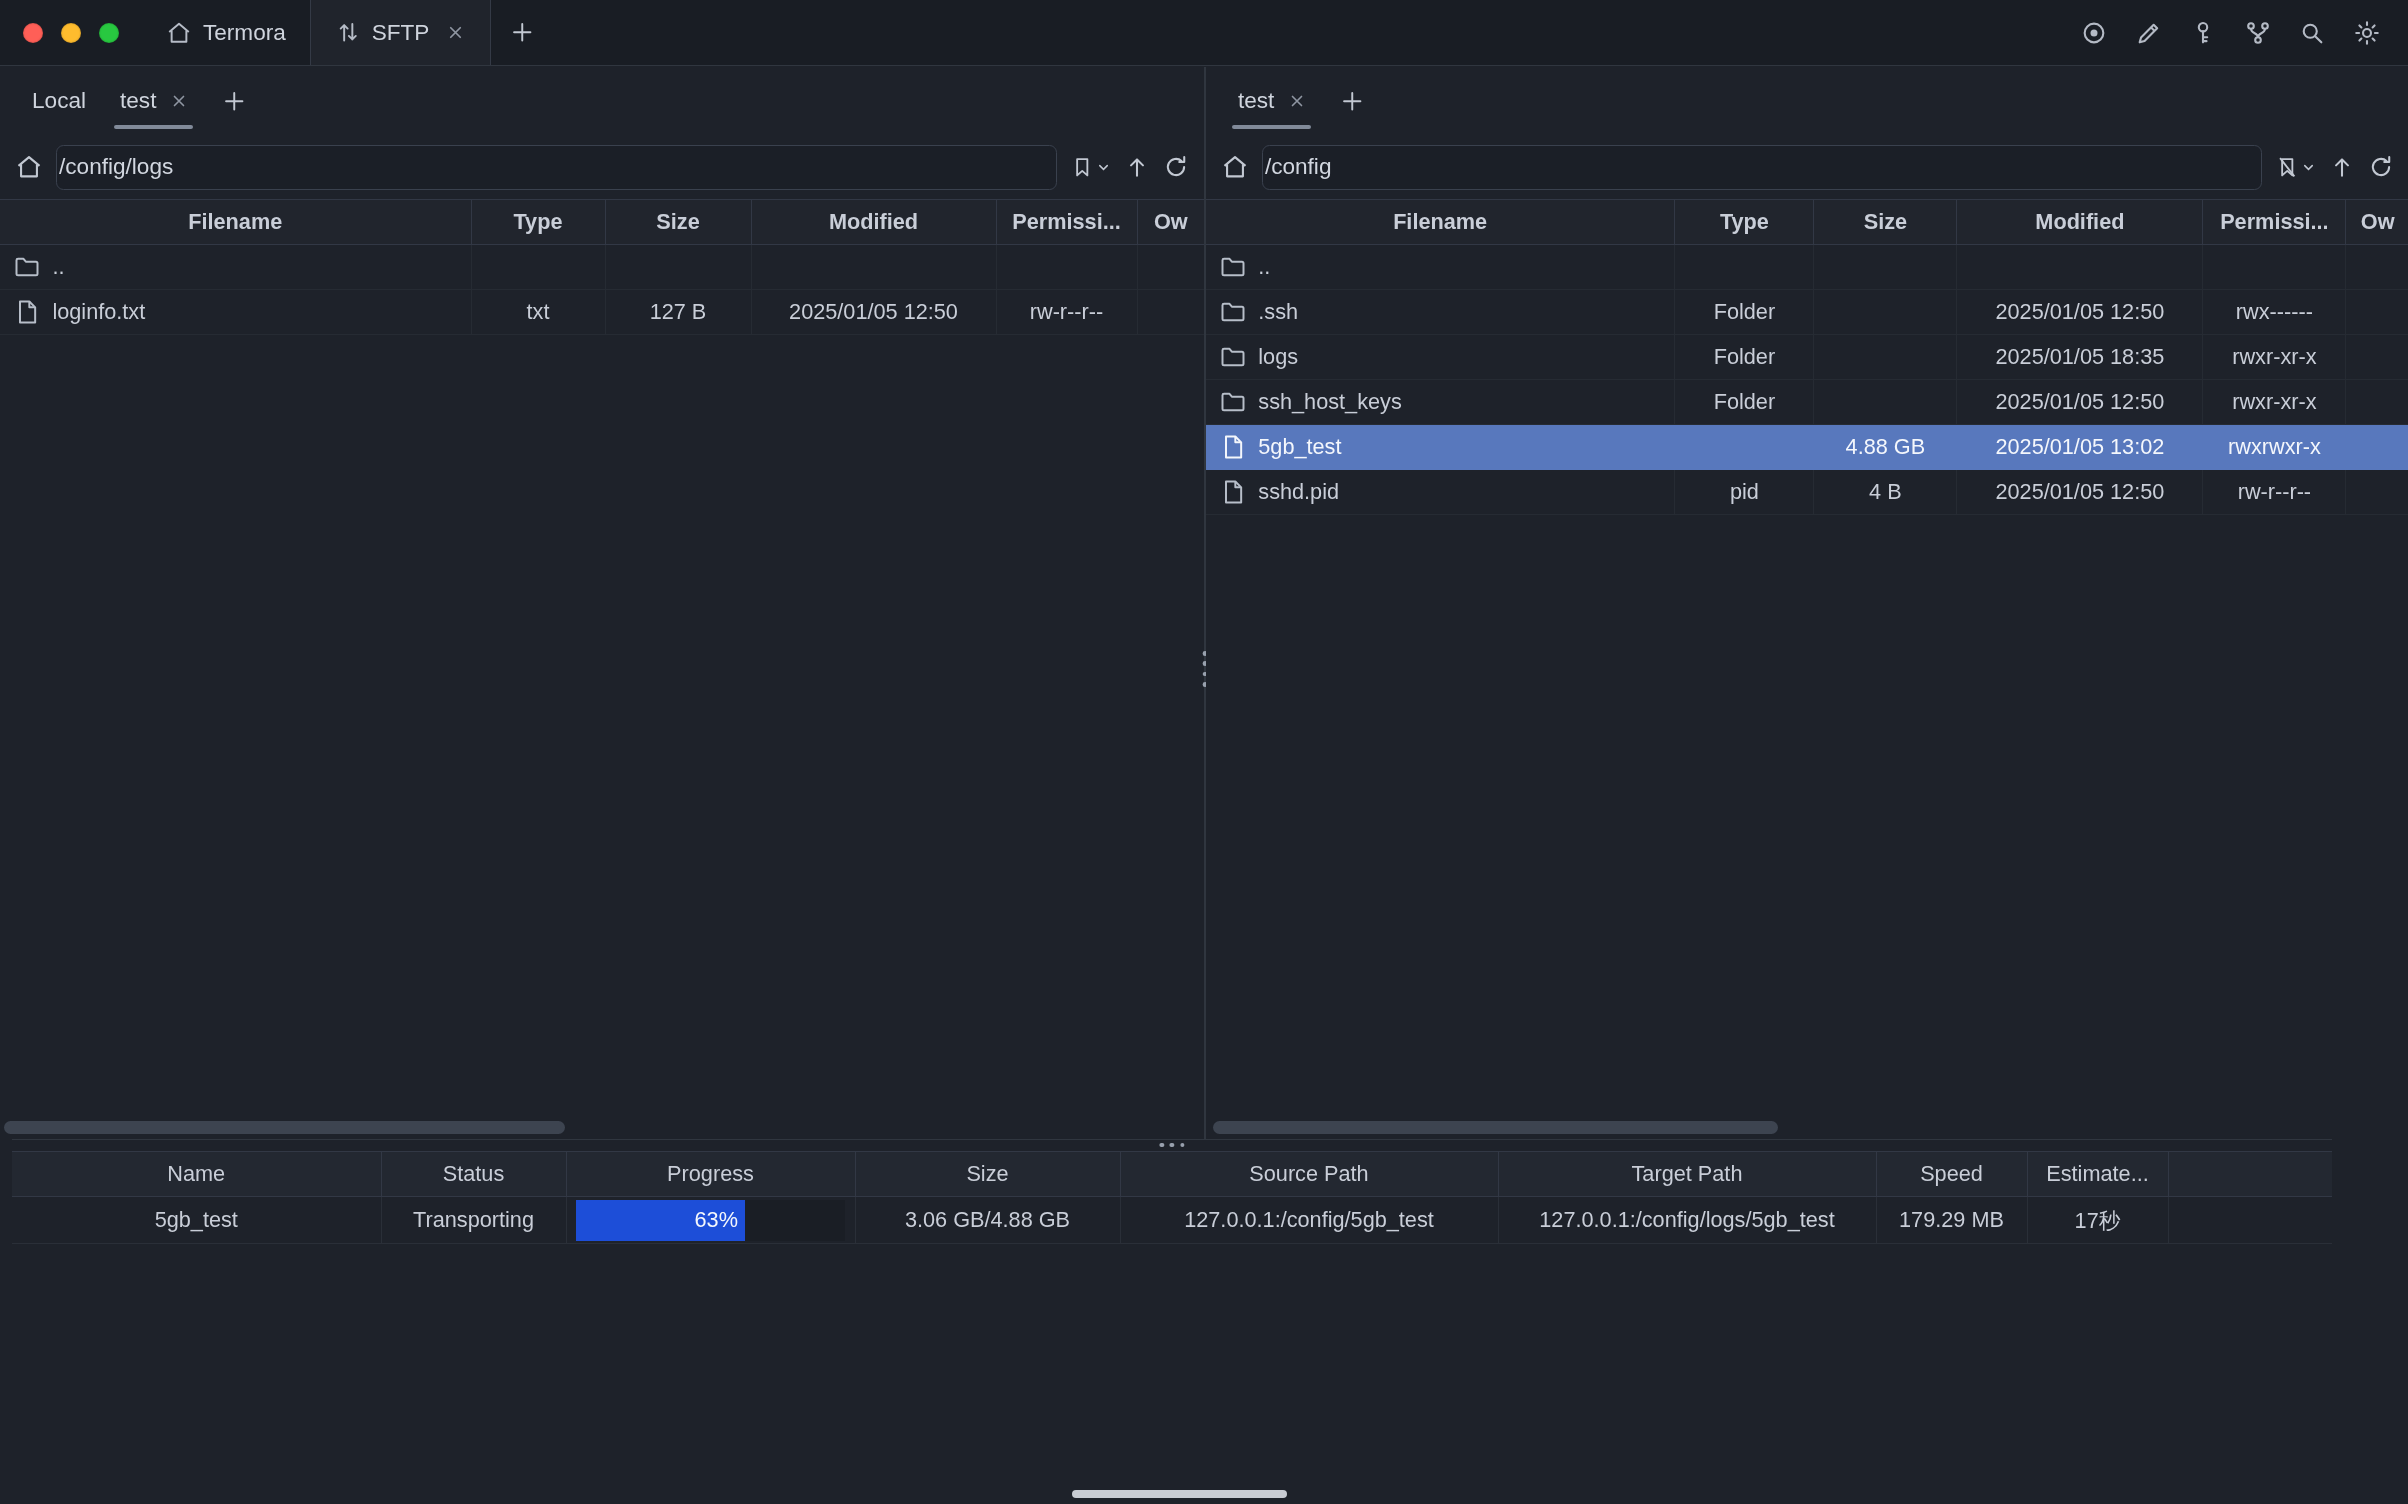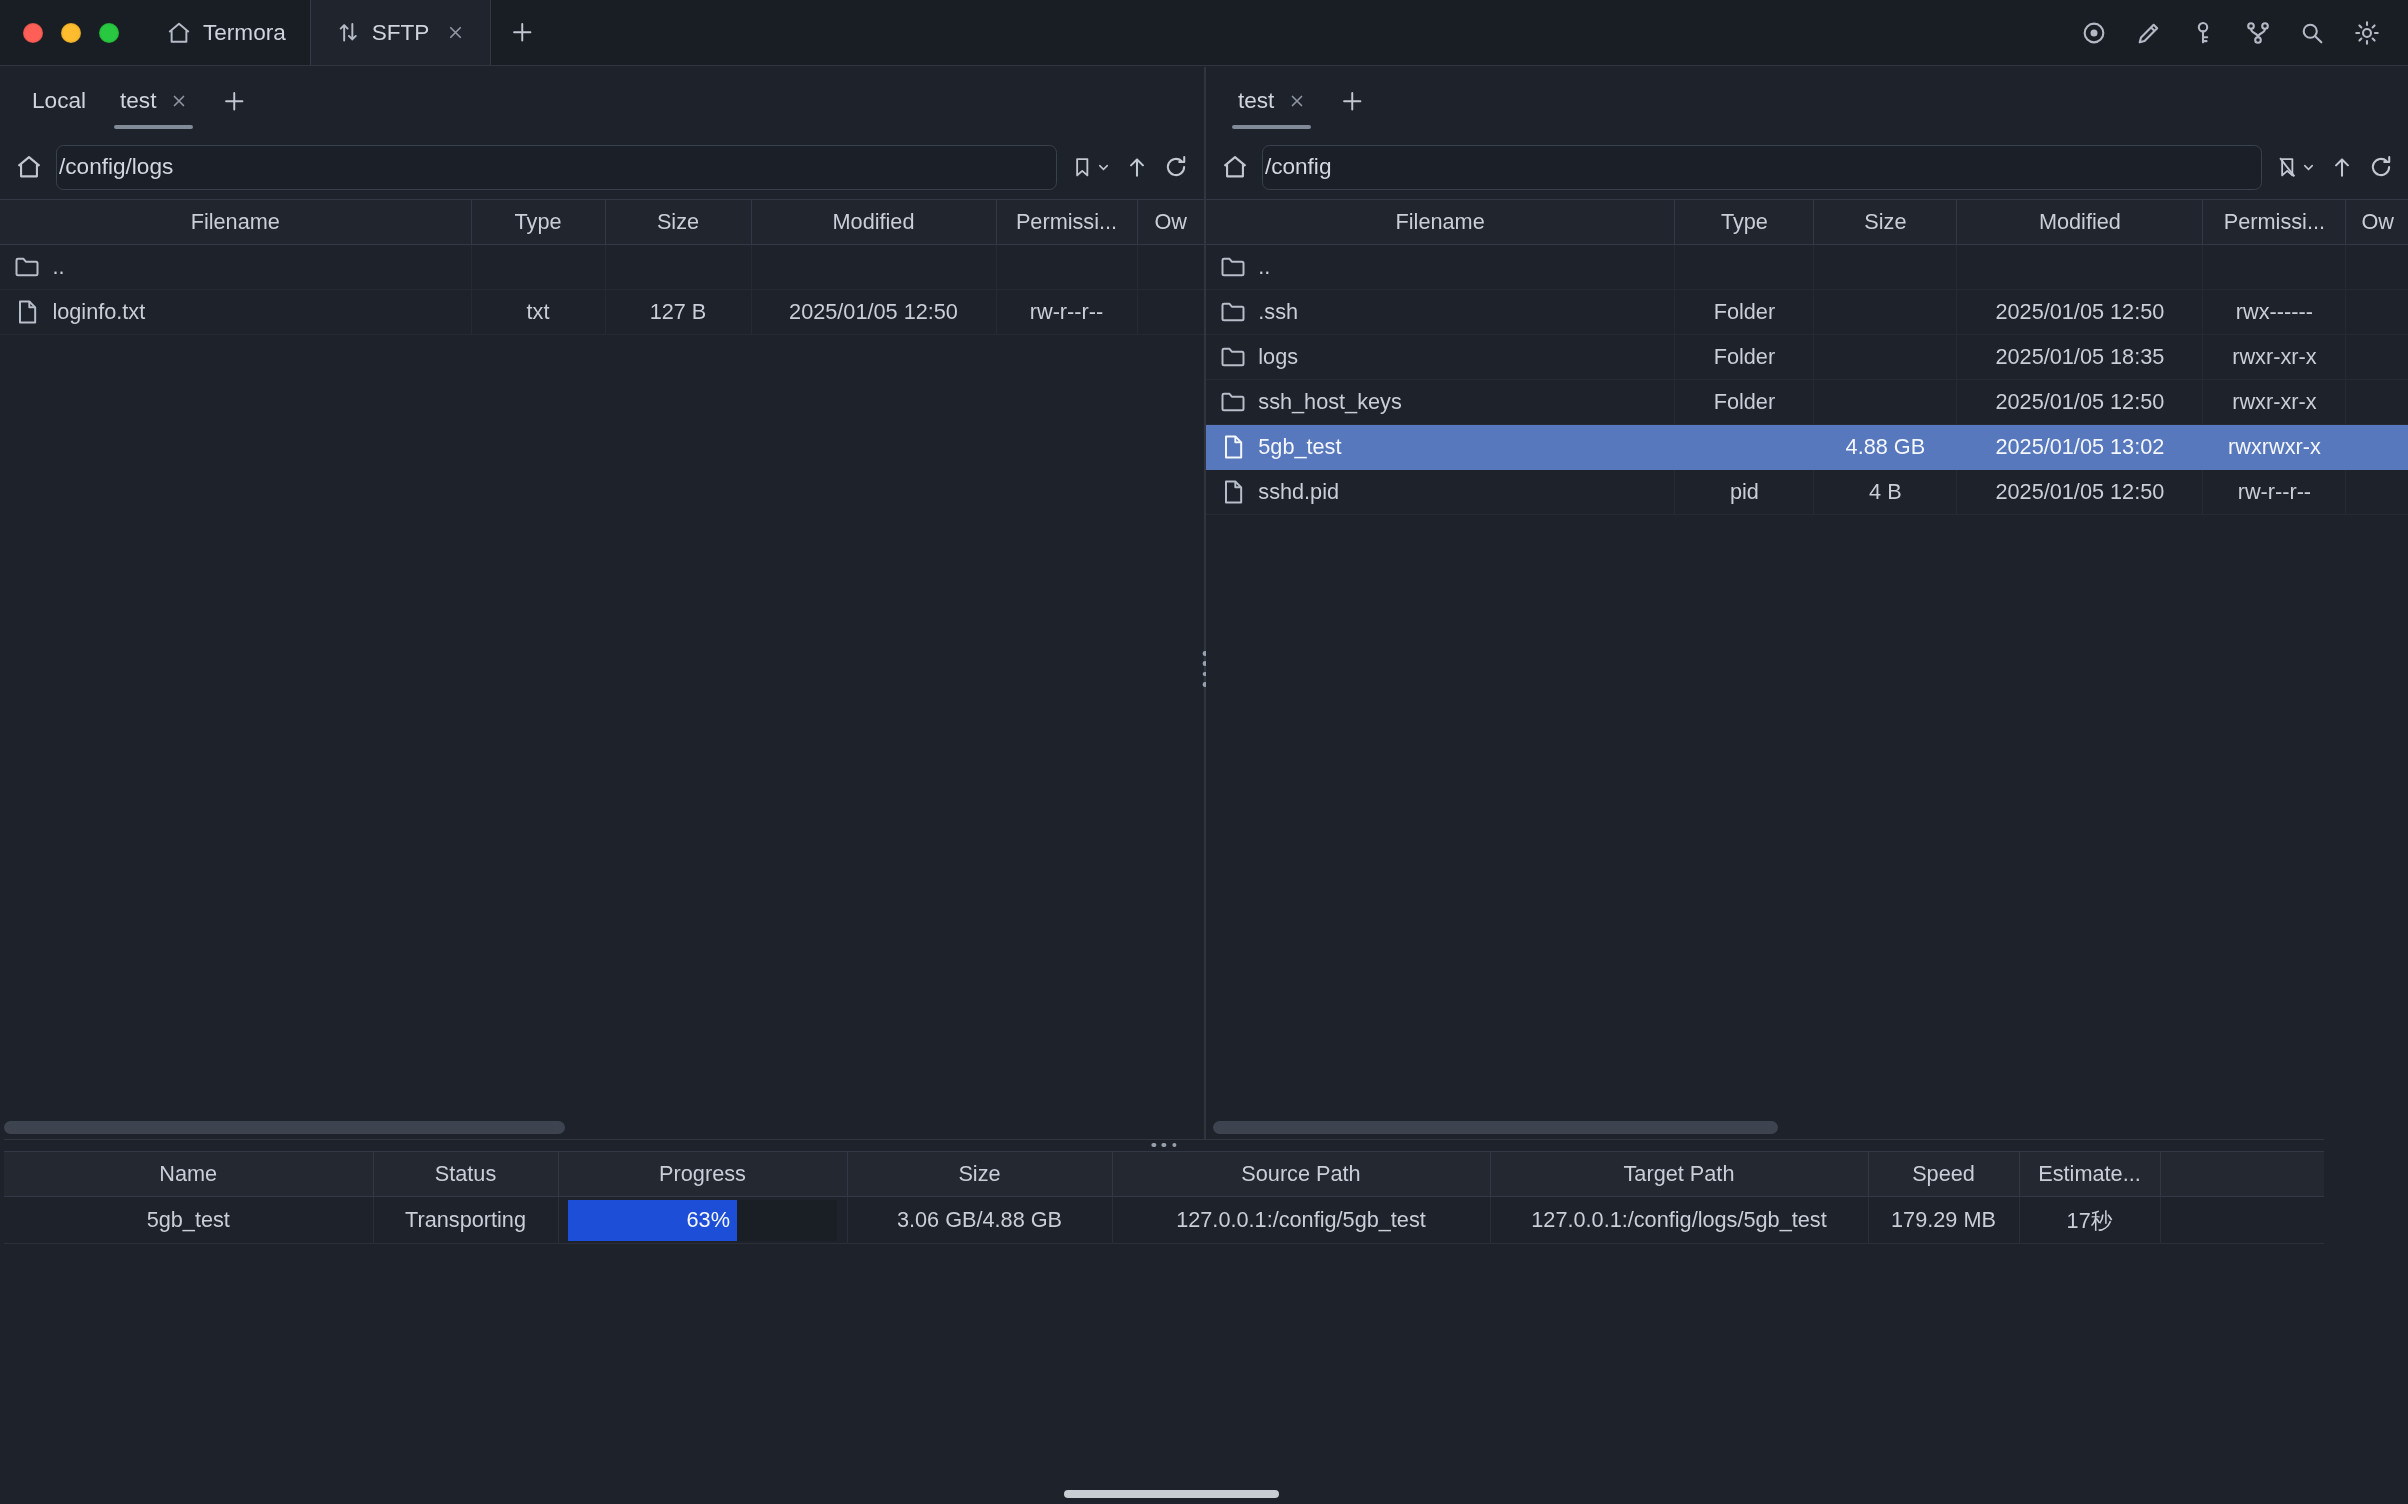--- a/index.html
+++ b/index.html
@@ -56,41 +56,41 @@
   .path-input {
     flex:1; height:45px; border:0.9px solid #3a414e; border-radius:7.5px; background:#1b1f27;
     display:flex; align-items:center; padding:0 2px; font-size:22.6px; color:#d2d7e0;
   }
   .pb-btn { display:flex; align-items:center; justify-content:center; }
   .bookmark-wrap { display:flex; align-items:center; gap:1.9px; }
 
   
   table.files { width:100%; border-collapse:collapse; table-layout:fixed; }
   .files th {
-    height:45px; font-weight:normal; font-size:21.7px; color:#c9ced8;
+    height:45px; font-weight:bold; font-size:21.7px; color:#c9ced8;
     background:#21252d; border:0.9px solid #323845; text-align:center; overflow:hidden; white-space:nowrap;
   }
   .files th:first-child { border-left:none; } .files th:last-child { border-right:none; }
   .files td {
     height:45px; border-right:0.9px solid #262b33; border-bottom:0.9px solid #262b33;
     white-space:nowrap; overflow:hidden; padding:0 7.5px;
   }
   .files td:last-child { border-right:none; }
   .c-name { text-align:left; }
   .name-wrap { display:flex; align-items:center; gap:11.3px; padding-left:5.6px; }
   .ficon { color:#b7bec9; flex:0 0 auto; display:flex; }
   .c-type, .c-size, .c-mod, .c-perm, .c-owner { text-align:center; }
   .files tr.selected td { background:#5878bd; color:#f4f7fc; border-color:#5878bd; }
   .files tr.selected .ficon { color:#f4f7fc; }
 
   .hscroll { position:absolute; left:0; right:0; bottom:5.6px; height:13px; }
   .hscroll .thumb { position:absolute; top:0; height:13px; border-radius:6.6px; background:#3d4450; }
 
   
-  .bottom { position:absolute; top:1139px; left:4px; width:2320px; height:365px;
+  .bottom { position:absolute; top:1139px; left:12px; width:2320px; height:365px;
     background:#1e222a; border-top:0.9px solid #30363f; }
   .h-dots { position:absolute; top:2.8px; left:50%; transform:translateX(-50%); display:flex; gap:5.6px; }
   .h-dots i { width:4.7px; height:4.7px; border-radius:50%; background:#98a0ad; }
 
   table.transfers { width:100%; border-collapse:collapse; table-layout:fixed; margin-top:11.3px; }
   .transfers th {
     height:45px; font-weight:normal; font-size:21.7px; color:#c9ced8;
     background:#232831; border:0.9px solid #323845; text-align:center; overflow:hidden; white-space:nowrap;
   }
   .transfers th:first-child { border-left:none; } .transfers th:last-child { border-right:none; }

